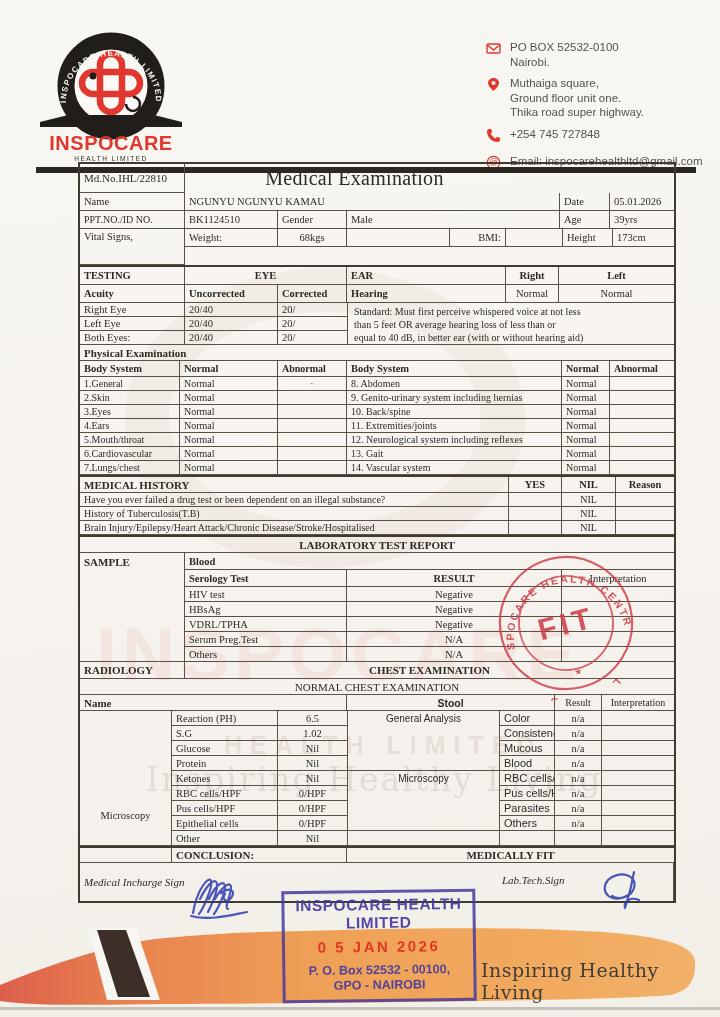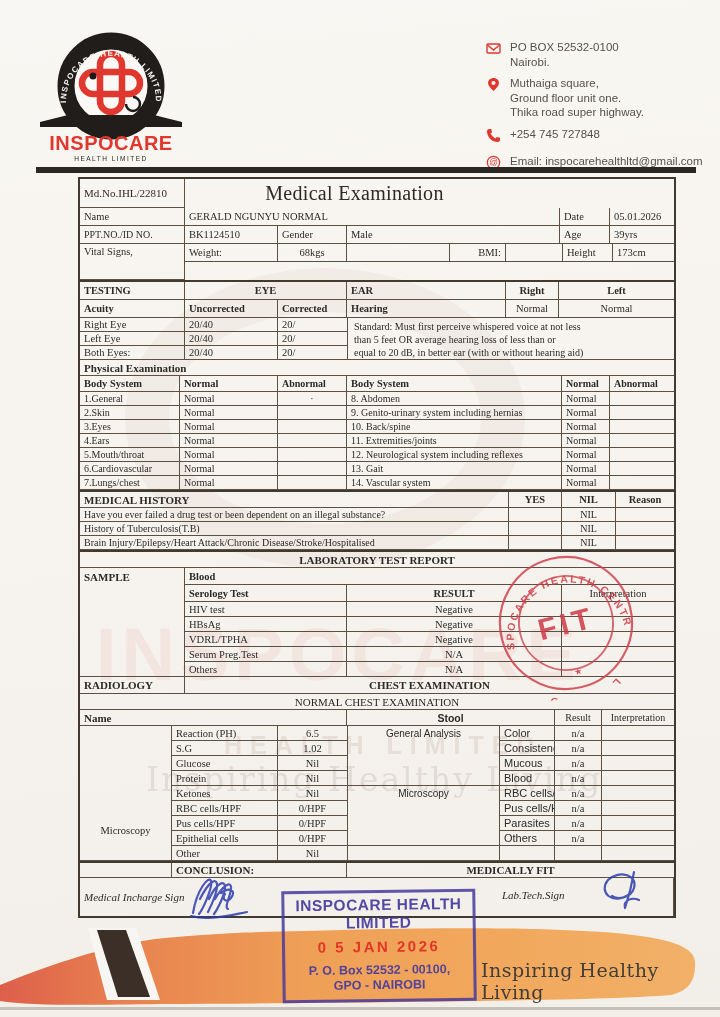--- a/index.html
+++ b/index.html
@@ -14,21 +14,21 @@
 .cicon{width:16px;flex:0 0 16px;margin-right:8px;padding-top:1px}
 .ctext{font-family:"Liberation Sans",sans-serif;font-size:11.5px;line-height:14.5px;color:#55524d}
 .blackbar{position:absolute;left:36px;top:167px;width:660px;height:6px;background:#2b2723;z-index:2}
 
 .wm{position:absolute;z-index:0;white-space:nowrap;pointer-events:none}
 .wm-ring{position:absolute;left:125px;top:268px;width:400px;height:300px;border:44px solid rgba(195,160,148,.10);border-radius:50%;z-index:0}
 .wm1{left:96px;top:612px;font-family:"Liberation Sans",sans-serif;font-weight:bold;font-size:74px;letter-spacing:5px;color:rgba(214,72,58,.075)}
 .wm2{left:224px;top:731px;font-family:"Liberation Sans",sans-serif;font-weight:bold;font-size:25px;letter-spacing:8px;color:rgba(160,122,112,.16)}
 .wm3{left:146px;top:760px;font-family:"DejaVu Serif",serif;font-size:33px;letter-spacing:2px;color:rgba(128,118,106,.17)}
 
-.tbl{position:absolute;left:78px;top:177px;width:598px;border:2px solid #413a31;z-index:2;color:#2d2a25;background:transparent}
+.tbl{position:absolute;left:78px;top:162px;width:598px;border:2px solid #413a31;z-index:2;color:#2d2a25;background:transparent}
 .r{display:flex}
 .col{display:flex;flex-direction:column}
 .c{border-right:1px solid #5a5044;border-bottom:1px solid #5a5044;padding:0 4px;display:flex;align-items:center;overflow:hidden;white-space:nowrap;font-size:10.5px}
 .r>.c:last-child{border-right:none}
 .fx{flex:1;min-width:0}
 .b{font-weight:bold}
 .ce{justify-content:center;text-align:center}
 .re{justify-content:flex-end}
 .vt{align-items:flex-start;padding-top:2px}
 .bl{border-left:1px solid #5a5044}
@@ -130,21 +130,21 @@
 
   <div class="tbl">
 
     <div class="r" style="height:29px">
       <div class="c f11" style="width:105px">Md.No.IHL/22810</div>
       <div class="tt">Medical Examination</div>
     </div>
 
     <div class="r" style="height:18px">
       <div class="c" style="width:105px">Name</div>
-      <div class="c fx">GERALD NGUNYU NORMAL</div>
+      <div class="c fx">NGUNYU NGUNYU KAMAU</div>
       <div class="c" style="width:50px">Date</div>
       <div class="c" style="width:64px">05.01.2026</div>
     </div>
 
     <div class="r" style="height:18px">
       <div class="c f10" style="width:105px">PPT.NO./ID NO.</div>
       <div class="c" style="width:93px">BK1124510</div>
       <div class="c" style="width:69px">Gender</div>
       <div class="c fx">Male</div>
       <div class="c" style="width:50px">Age</div>
@@ -197,21 +197,21 @@
         </div>
         <div class="r" style="height:14px">
           <div class="c" style="width:105px">Both Eyes:</div>
           <div class="c" style="width:93px">20/40</div>
           <div class="c fx">20/</div>
         </div>
       </div>
       <div class="c fx bl stdcell">
         <span>Standard: Must first perceive whispered voice at not less</span>
         <span>than 5 feet OR average hearing loss of less than or</span>
-        <span>equal to 20 dB, in better ear (with or without hearing aid)</span>
+        <span>equal to 40 dB, in better ear (with or without hearing aid)</span>
       </div>
     </div>
 
     <div class="r" style="height:16px">
       <div class="c b fx f11">Physical Examination</div>
     </div>
     <div class="r" style="height:16px">
       <div class="c b" style="width:100px">Body System</div>
       <div class="c b" style="width:98px">Normal</div>
       <div class="c b f10" style="width:69px">Abnormal</div>

